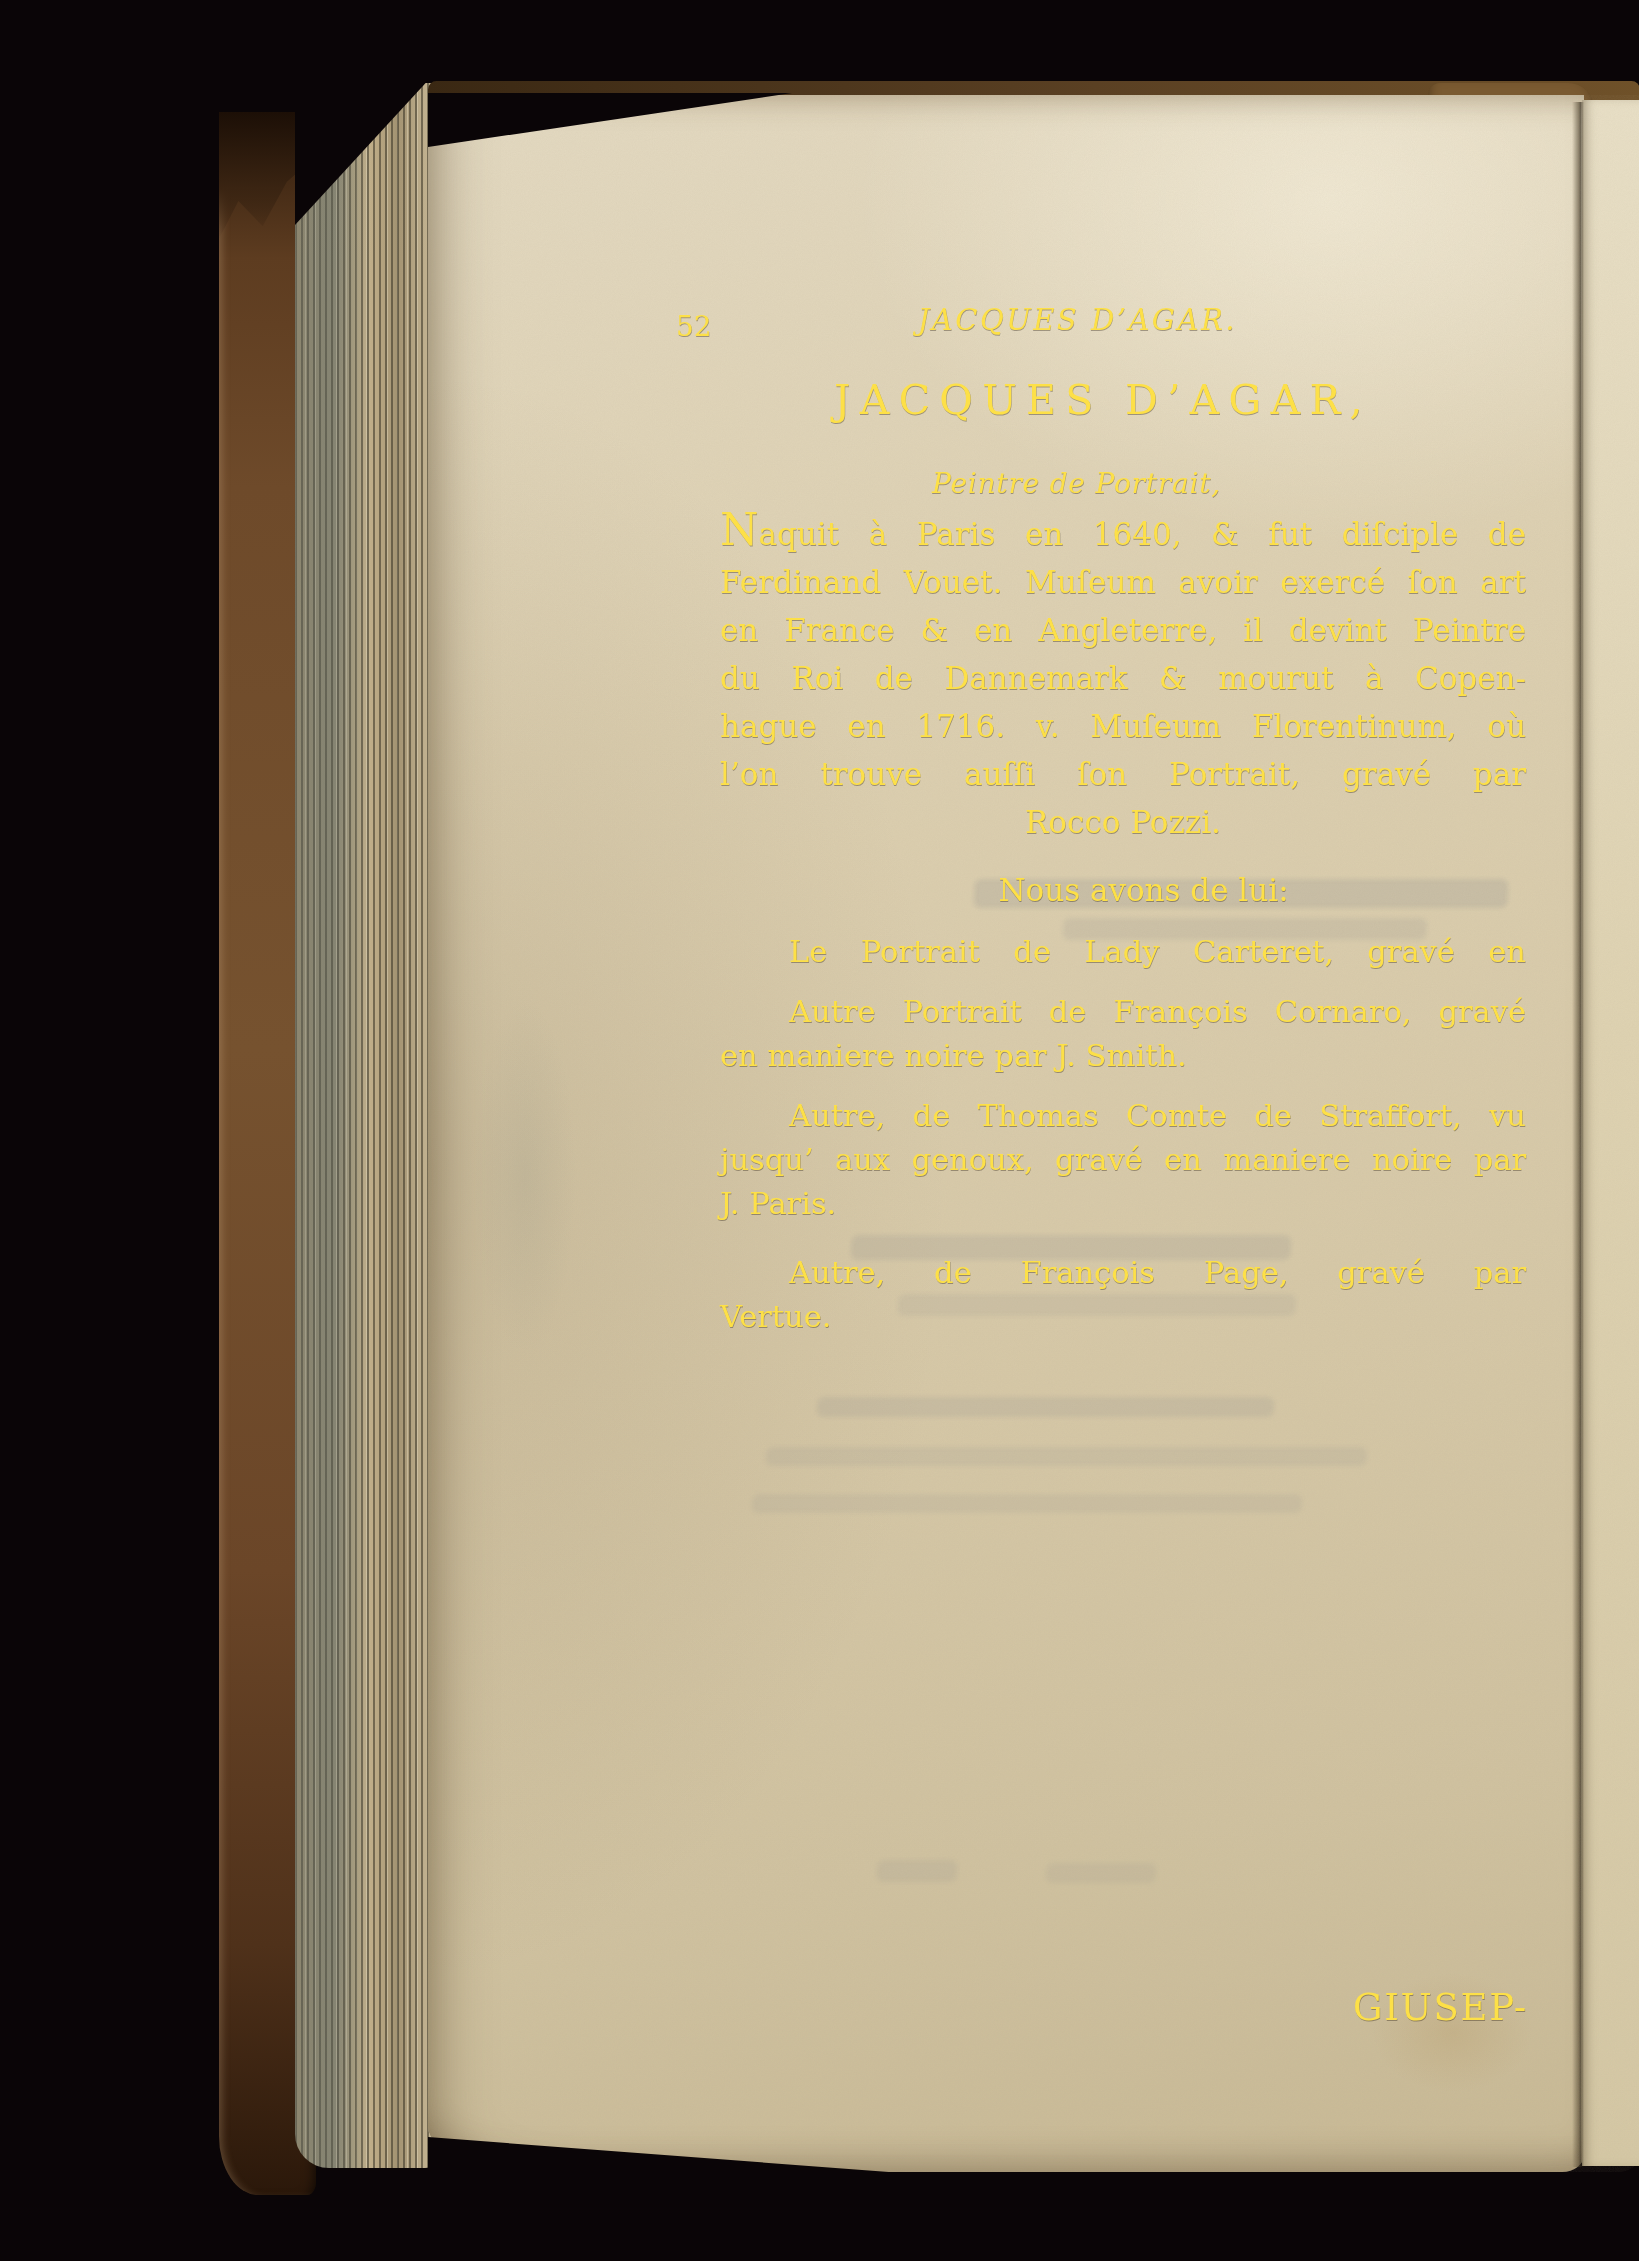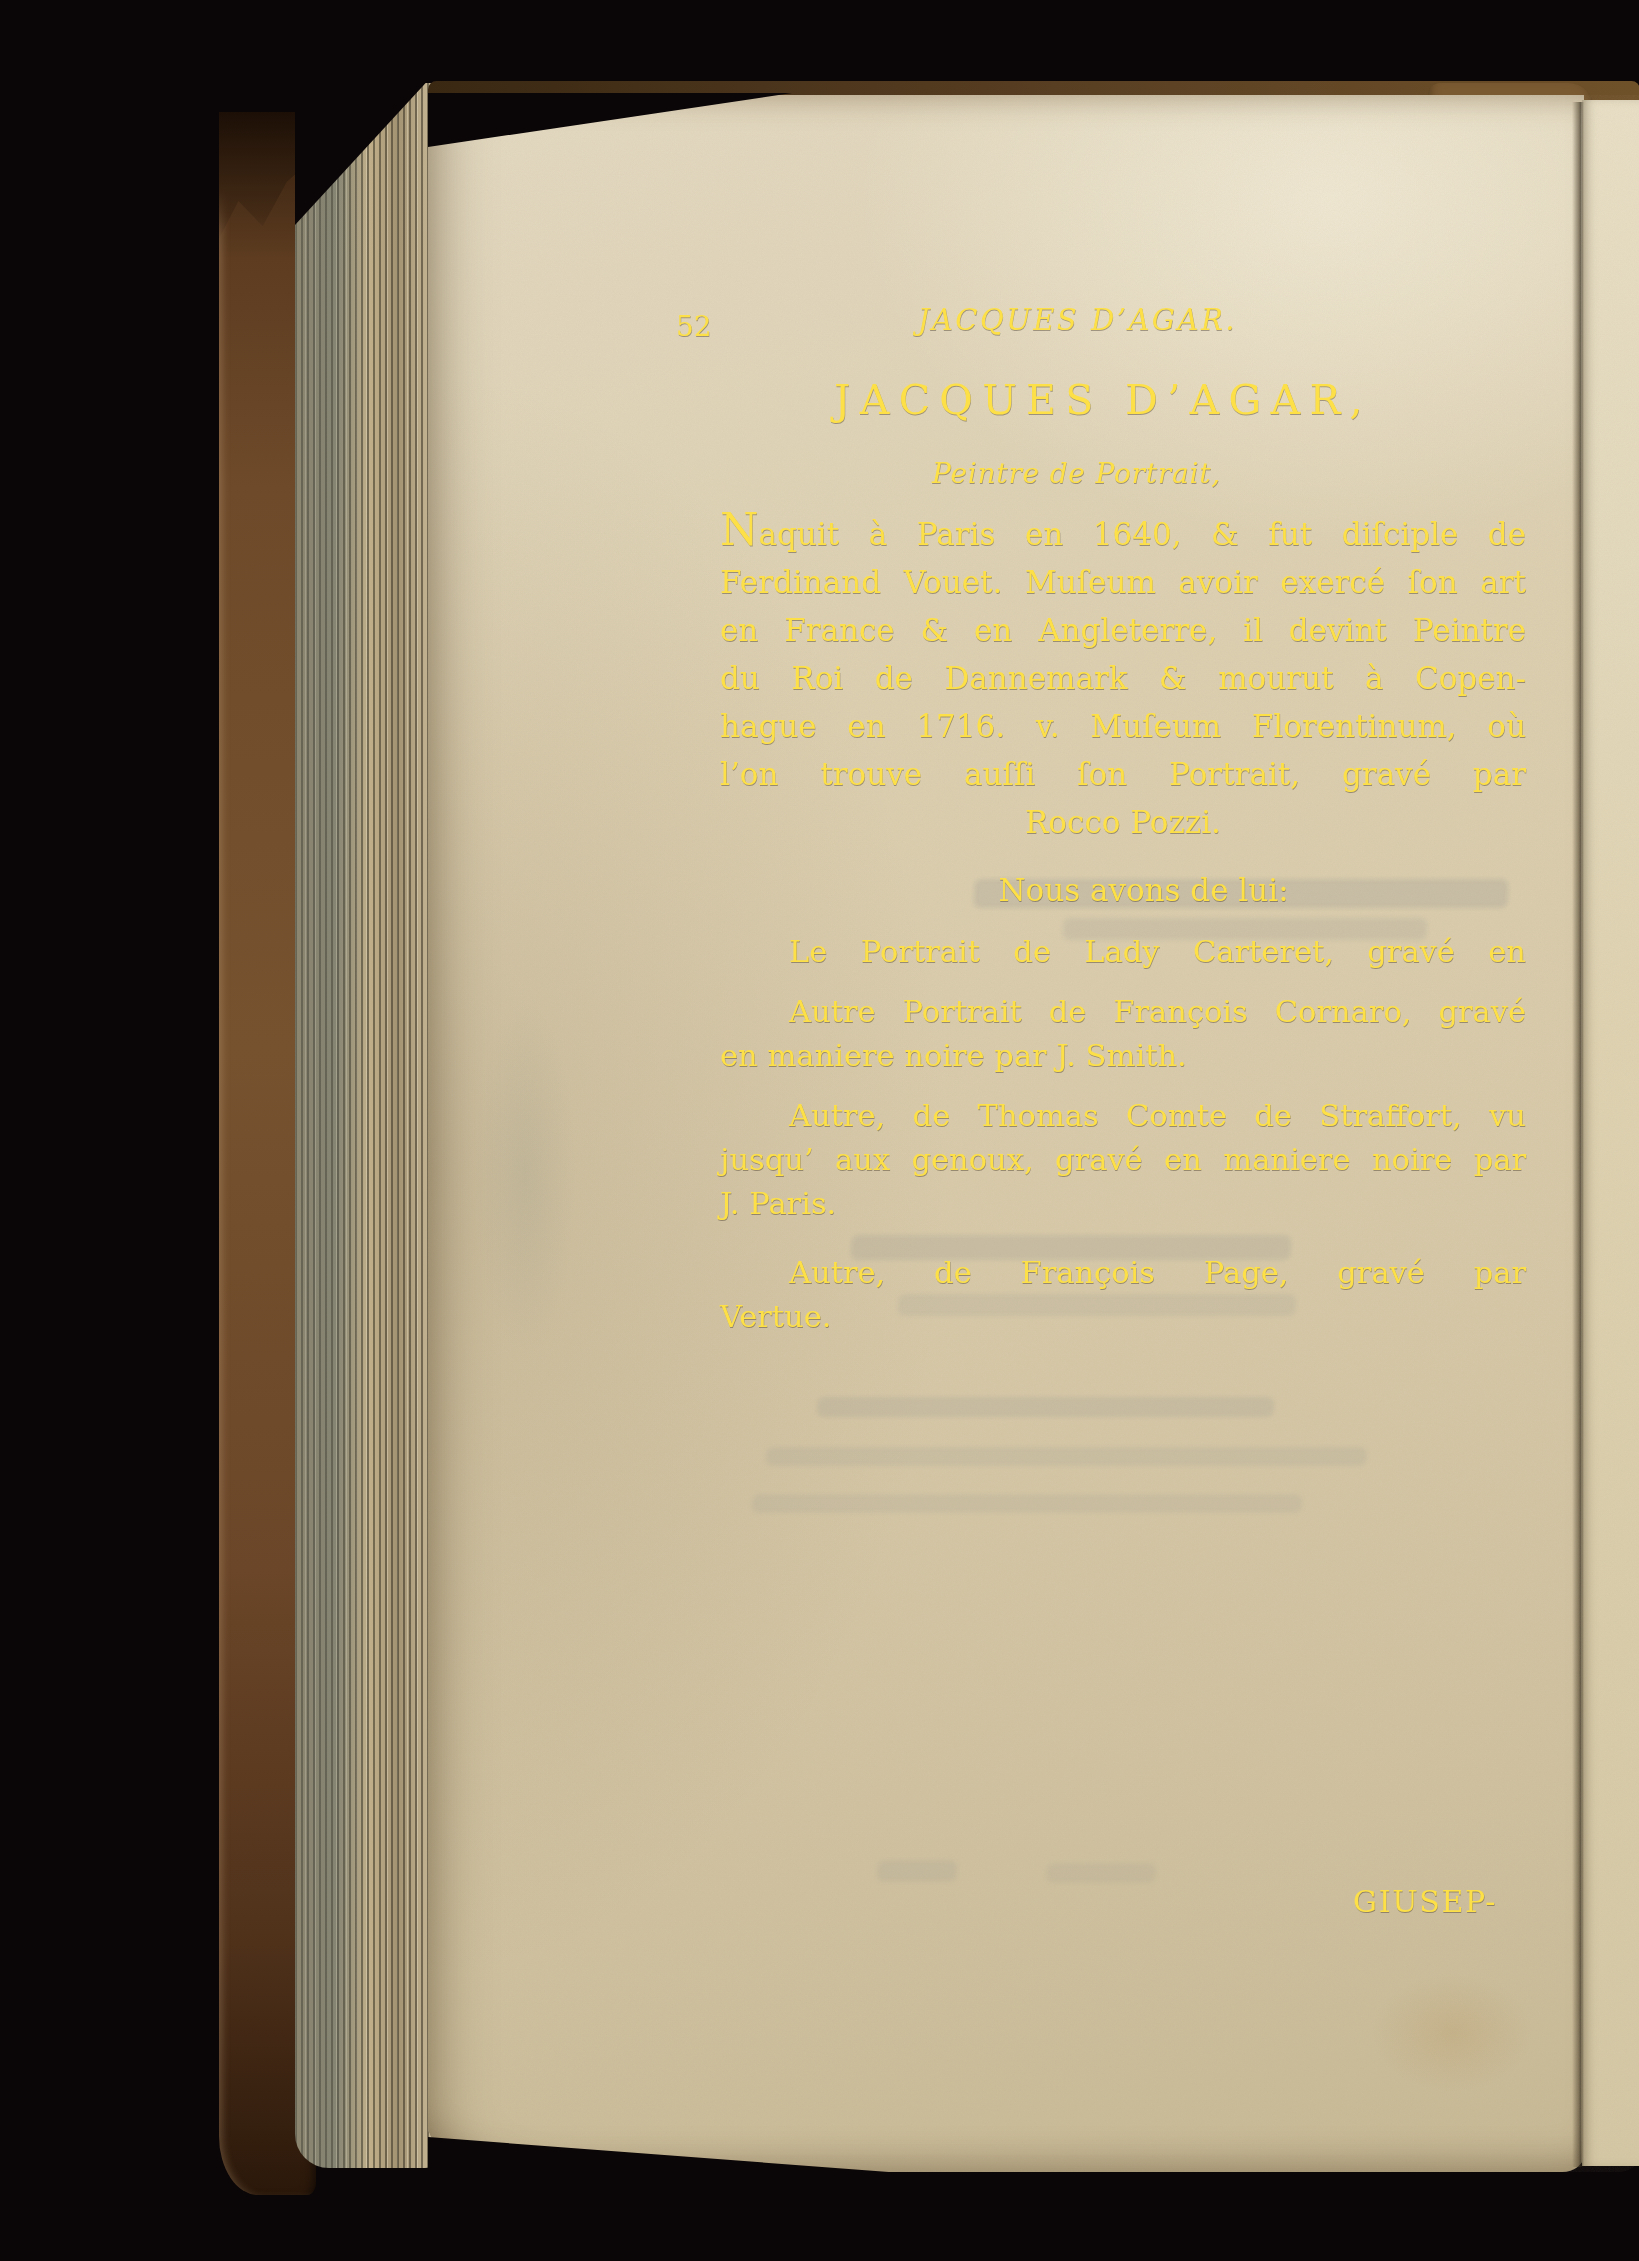--- a/index.html
+++ b/index.html
@@ -51,33 +51,33 @@
     background:radial-gradient(closest-side,rgba(120,128,118,.12),rgba(120,128,118,0));}
 
   
   .ghost{background:rgba(104,114,122,.17);filter:blur(2.5px);border-radius:6.8px;transform:skewX(-2deg);}
 
   
   .ink{color:#fde047;text-shadow:0.4px 0.7px 0.6px rgba(35,24,12,.35);}
   .folio{left:676px;top:310px;font-size:28px;}
   .runhead{left:864px;top:303px;width:373px;text-align:right;font-style:italic;font-size:29px;letter-spacing:2.5px;}
   .heading{left:834px;top:376px;font-size:41px;letter-spacing:9.3px;white-space:nowrap;}
-  .subheading{left:932px;top:457px;font-size:28px;font-style:italic;letter-spacing:0.8px;white-space:nowrap;}
+  .subheading{left:932px;top:467px;font-size:28px;font-style:italic;letter-spacing:0.8px;white-space:nowrap;}
   .column{left:720px;top:510px;width:806px;}
   .t-body .line{font-size:31px;line-height:48px;text-align:center;}
   .t-item .line{font-size:30.5px;line-height:44px;}
   .fill{text-align:justify;text-align-last:justify;}
   .indent{text-indent:69px;}
   .indent-sm{text-indent:41px;}
   .block-avons{margin-top:19.5px;}
   .block-item{margin-top:16px;}
   .block-item4{margin-top:25.4px;}
   .cap{font-size:44px;line-height:0;}
   .it{}
-  .catchword{left:1353px;top:1884px;font-size:30px;letter-spacing:1.7px;}
+  .catchword{left:1353px;top:1986px;font-size:37px;letter-spacing:1.7px;}
 </style>
 </head>
 <body>
 
 <div class="abs leather">
   <div class="abs leather-tear"></div>
 </div>
 <div class="abs edges"></div>
 <div class="abs toprim"></div>
 <div class="abs toppatch"></div>

